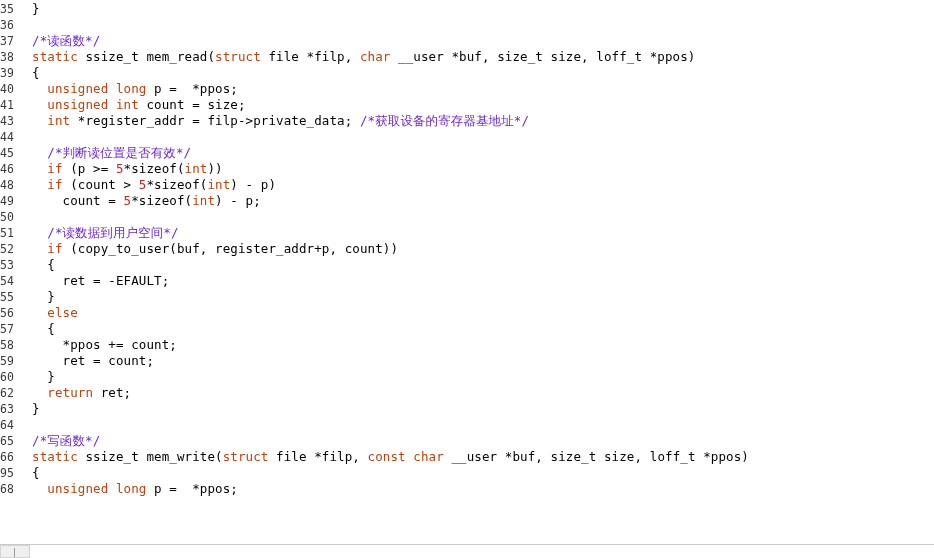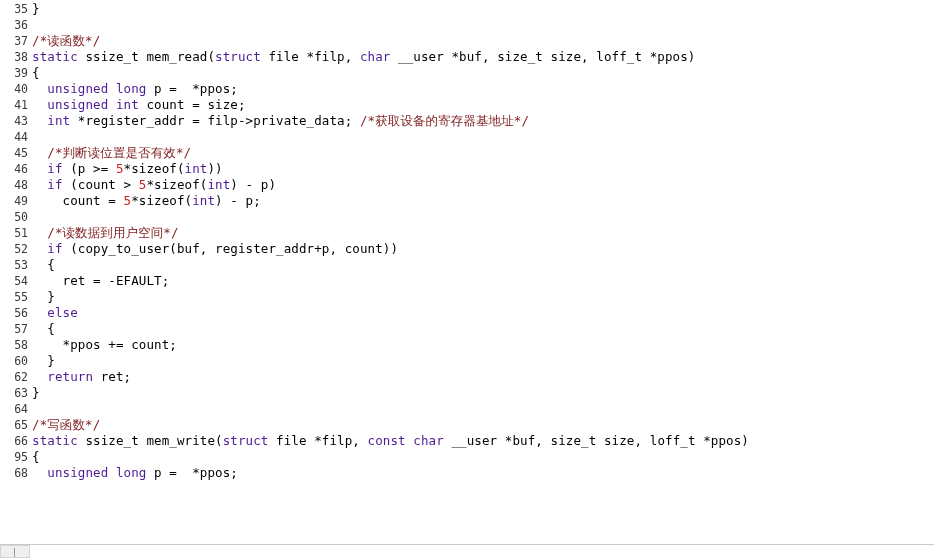--- a/index.html
+++ b/index.html
@@ -37,40 +37,39 @@
     align-items: baseline;
     height: 16px;
     line-height: 16px;
     white-space: pre;
     font-size: 12.5px;
   }
 
   .ln {
     width: 28px;
     min-width: 28px;
-    text-align: right;
     padding-right: 4px;
     color: #3a3a3a;
     font-size: 11.5px;
     font-family: "DejaVu Sans Mono", "Liberation Mono", monospace;
     letter-spacing: 0px;
     user-select: none;
   }
 
   .lc {
     flex: 1;
     color: #000000;
     font-family: "DejaVu Sans Mono", "Liberation Mono", monospace;
     font-size: 12.5px;
     letter-spacing: 0.1px;
   }
 
-  .tok-kw   { color: #4c1d95; }
+  .tok-kw   { color: #c2410c; }
   .tok-num  { color: #cc2222; }
-  .tok-cmt  { color: #7f1d1d; }
+  .tok-cmt  { color: #6d28d9; }
   .tok-txt  { color: #000000; }
 
   
   #hscroll {
     position: absolute;
     left: 0;
     bottom: 0;
     width: 934px;
     height: 14px;
     background: #ffffff;
@@ -126,20 +125,21 @@
       <div class="code-line"><span class="ln">49</span><span class="lc"><span class="tok-txt">    count = </span><span class="tok-num">5</span><span class="tok-txt">*sizeof(</span><span class="tok-kw">int</span><span class="tok-txt">) - p;</span></span></div>
       <div class="code-line"><span class="ln">50</span><span class="lc"></span></div>
       <div class="code-line"><span class="ln">51</span><span class="lc"><span class="tok-txt">  </span><span class="tok-cmt">/*读数据到用户空间*/</span></span></div>
       <div class="code-line"><span class="ln">52</span><span class="lc"><span class="tok-txt">  </span><span class="tok-kw">if</span><span class="tok-txt"> (copy_to_user(buf, register_addr+p, count))</span></span></div>
       <div class="code-line"><span class="ln">53</span><span class="lc"><span class="tok-txt">  {</span></span></div>
       <div class="code-line"><span class="ln">54</span><span class="lc"><span class="tok-txt">    ret = -EFAULT;</span></span></div>
       <div class="code-line"><span class="ln">55</span><span class="lc"><span class="tok-txt">  }</span></span></div>
       <div class="code-line"><span class="ln">56</span><span class="lc"><span class="tok-txt">  </span><span class="tok-kw">else</span></span></div>
       <div class="code-line"><span class="ln">57</span><span class="lc"><span class="tok-txt">  {</span></span></div>
       <div class="code-line"><span class="ln">58</span><span class="lc"><span class="tok-txt">    *ppos += count;</span></span></div>
+      <div class="code-line"><span class="ln">59</span><span class="lc"><span class="tok-txt">    ret = count;</span></span></div>
       <div class="code-line"><span class="ln">60</span><span class="lc"><span class="tok-txt">  }</span></span></div>
       <div class="code-line"><span class="ln">62</span><span class="lc"><span class="tok-txt">  </span><span class="tok-kw">return</span><span class="tok-txt"> ret;</span></span></div>
       <div class="code-line"><span class="ln">63</span><span class="lc"><span class="tok-txt">}</span></span></div>
       <div class="code-line"><span class="ln">64</span><span class="lc"></span></div>
       <div class="code-line"><span class="ln">65</span><span class="lc"><span class="tok-cmt">/*写函数*/</span></span></div>
       <div class="code-line"><span class="ln">66</span><span class="lc"><span class="tok-kw">static</span><span class="tok-txt"> ssize_t mem_write(</span><span class="tok-kw">struct</span><span class="tok-txt"> file *filp, </span><span class="tok-kw">const</span><span class="tok-txt"> </span><span class="tok-kw">char</span><span class="tok-txt"> __user *buf, size_t size, loff_t *ppos)</span></span></div>
       <div class="code-line"><span class="ln">95</span><span class="lc"><span class="tok-txt">{</span></span></div>
       <div class="code-line"><span class="ln">68</span><span class="lc"><span class="tok-txt">  </span><span class="tok-kw">unsigned</span><span class="tok-txt"> </span><span class="tok-kw">long</span><span class="tok-txt"> p =  *ppos;</span></span></div>
     </div>
 

